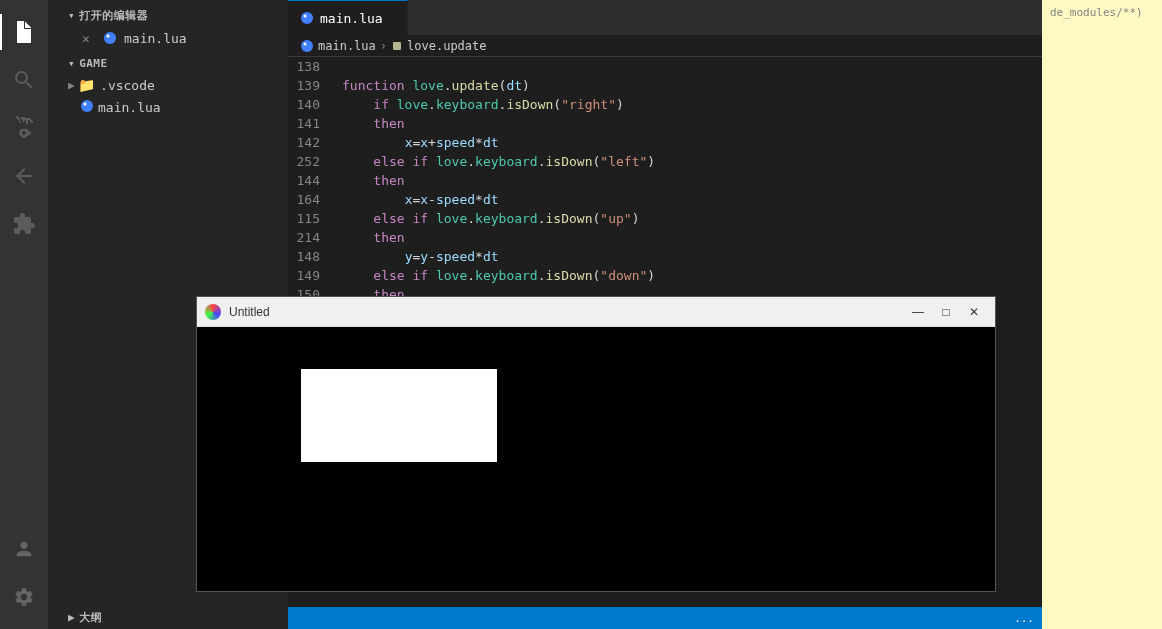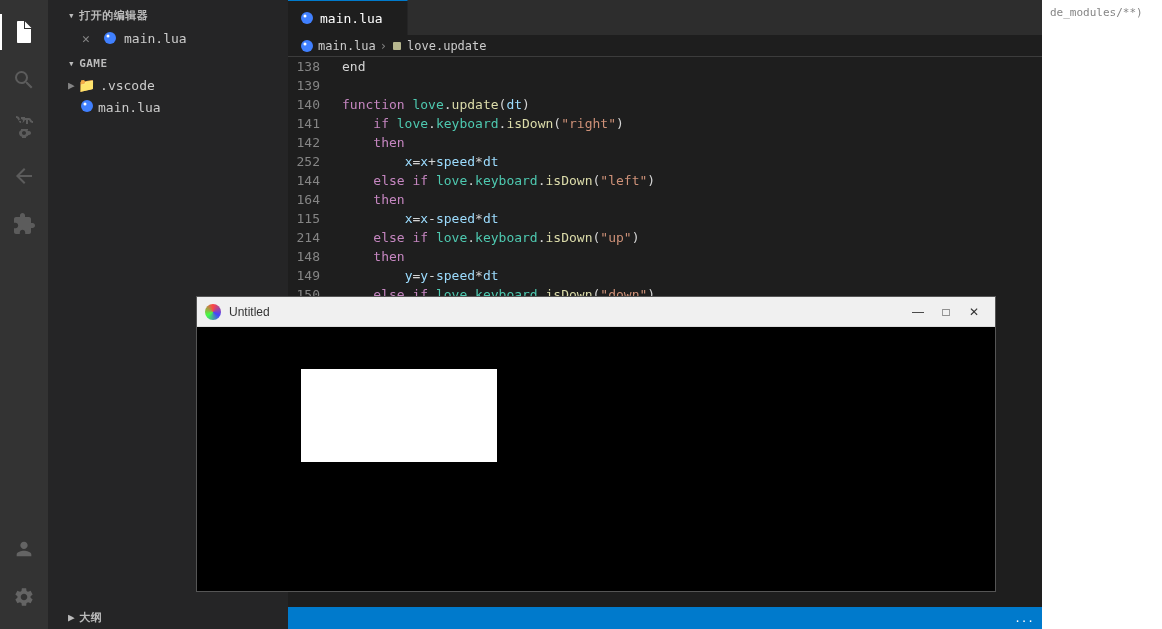--- a/index.html
+++ b/index.html
@@ -191,21 +191,21 @@
     .code-line {
       height: 19px;
       display: flex;
       align-items: center;
       white-space: pre;
     }
 
     
     .right-panel {
       width: 120px;
-      background: #ffffff;
+      background: #fef9c3;
       flex-shrink: 0;
       overflow: hidden;
       font-size: 11px;
       color: #cccccc;
       padding: 4px 0;
     }
     .right-panel-item {
       padding: 2px 8px;
       font-size: 11px;
       color: #858585;
@@ -406,21 +406,20 @@
         <div class="line-number">115</div>
         <div class="line-number">214</div>
         <div class="line-number">148</div>
         <div class="line-number">149</div>
         <div class="line-number">150</div>
         <div class="line-number">151</div>
         <div class="line-number">152</div>
         <div class="line-number">153</div>
       </div>
     <div class="code-content" id="code-content-container">
-    <div class="code-line"><span style="color: rgb(212, 212, 212);">end</span></div>
         <div class="code-line">&nbsp;</div>
         <div class="code-line"><span style="color: rgb(197, 134, 192);">function</span><span style="color: rgb(212, 212, 212);"> </span><span style="color: rgb(78, 201, 176);">love</span><span style="color: rgb(212, 212, 212);">.</span><span style="color: rgb(220, 220, 170);">update</span><span style="color: rgb(212, 212, 212);">(</span><span style="color: rgb(156, 220, 254);">dt</span><span style="color: rgb(212, 212, 212);">)</span></div>
         <div class="code-line"><span style="color: rgb(212, 212, 212);">    </span><span style="color: rgb(197, 134, 192);">if</span><span style="color: rgb(212, 212, 212);"> </span><span style="color: rgb(78, 201, 176);">love</span><span style="color: rgb(212, 212, 212);">.</span><span style="color: rgb(78, 201, 176);">keyboard</span><span style="color: rgb(212, 212, 212);">.</span><span style="color: rgb(220, 220, 170);">isDown</span><span style="color: rgb(212, 212, 212);">(</span><span style="color: rgb(206, 145, 120);">"right"</span><span style="color: rgb(212, 212, 212);">)</span></div>
         <div class="code-line"><span style="color: rgb(212, 212, 212);">    </span><span style="color: rgb(197, 134, 192);">then</span></div>
         <div class="code-line"><span style="color: rgb(212, 212, 212);">        </span><span style="color: rgb(156, 220, 254);">x</span><span style="color: rgb(212, 212, 212);">=</span><span style="color: rgb(156, 220, 254);">x</span><span style="color: rgb(212, 212, 212);">+</span><span style="color: rgb(156, 220, 254);">speed</span><span style="color: rgb(212, 212, 212);">*</span><span style="color: rgb(156, 220, 254);">dt</span></div>
         <div class="code-line"><span style="color: rgb(212, 212, 212);">    </span><span style="color: rgb(197, 134, 192);">else if</span><span style="color: rgb(212, 212, 212);"> </span><span style="color: rgb(78, 201, 176);">love</span><span style="color: rgb(212, 212, 212);">.</span><span style="color: rgb(78, 201, 176);">keyboard</span><span style="color: rgb(212, 212, 212);">.</span><span style="color: rgb(220, 220, 170);">isDown</span><span style="color: rgb(212, 212, 212);">(</span><span style="color: rgb(206, 145, 120);">"left"</span><span style="color: rgb(212, 212, 212);">)</span></div>
         <div class="code-line"><span style="color: rgb(212, 212, 212);">    </span><span style="color: rgb(197, 134, 192);">then</span></div>
         <div class="code-line"><span style="color: rgb(212, 212, 212);">        </span><span style="color: rgb(156, 220, 254);">x</span><span style="color: rgb(212, 212, 212);">=</span><span style="color: rgb(156, 220, 254);">x</span><span style="color: rgb(212, 212, 212);">-</span><span style="color: rgb(156, 220, 254);">speed</span><span style="color: rgb(212, 212, 212);">*</span><span style="color: rgb(156, 220, 254);">dt</span></div>
         <div class="code-line"><span style="color: rgb(212, 212, 212);">    </span><span style="color: rgb(197, 134, 192);">else if</span><span style="color: rgb(212, 212, 212);"> </span><span style="color: rgb(78, 201, 176);">love</span><span style="color: rgb(212, 212, 212);">.</span><span style="color: rgb(78, 201, 176);">keyboard</span><span style="color: rgb(212, 212, 212);">.</span><span style="color: rgb(220, 220, 170);">isDown</span><span style="color: rgb(212, 212, 212);">(</span><span style="color: rgb(206, 145, 120);">"up"</span><span style="color: rgb(212, 212, 212);">)</span></div>
         <div class="code-line"><span style="color: rgb(212, 212, 212);">    </span><span style="color: rgb(197, 134, 192);">then</span></div>

